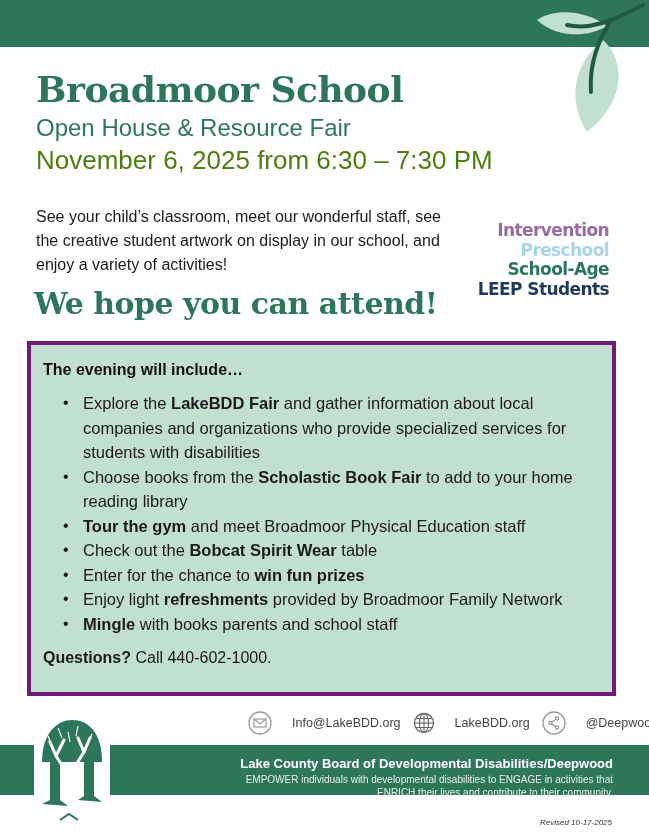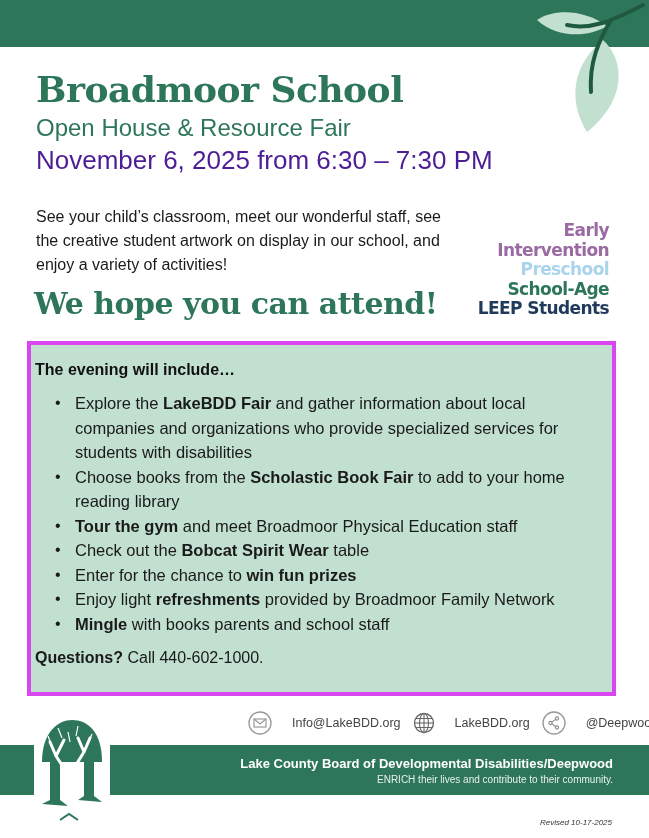--- a/index.html
+++ b/index.html
@@ -4,30 +4,30 @@
   <style>
     * { box-sizing: border-box; margin: 0; padding: 0; }
     html, body { width: 649px; height: 838px; background: #ffffff; overflow: hidden; }
     body { position: relative; font-family: "Liberation Sans", "DejaVu Sans", sans-serif; color: #1a1a1a; }
 
     .top-band { position: absolute; left: 0; top: 0; width: 649px; height: 47px; background: #2e7659; }
     .leaf-art { position: absolute; left: 515px; top: 0; width: 134px; height: 135px; }
 
     .title { position: absolute; left: 36px; top: 68px; font-family: "DejaVu Serif", "Liberation Serif", serif; font-weight: bold; font-size: 36px; color: #2e7659; letter-spacing: -0.5px; }
     .subtitle { position: absolute; left: 36px; top: 114px; font-size: 24px; color: #2e7659; font-family: "Liberation Sans", sans-serif; }
-    .date-line { position: absolute; left: 36px; top: 145px; font-size: 26px; color: #4c1d95; font-family: "Liberation Sans", sans-serif; }
+    .date-line { position: absolute; left: 36px; top: 145px; font-size: 26px; color: #4d7c0f; font-family: "Liberation Sans", sans-serif; }
 
     .intro { position: absolute; left: 36px; top: 205px; width: 430px; font-size: 16px; line-height: 24px; color: #1a1a1a; }
 
     .programs { position: absolute; right: 40px; top: 221px; text-align: right; font-weight: bold; font-size: 17px; line-height: 19.5px; font-family: "DejaVu Sans", sans-serif; letter-spacing: -0.6px; }
     .programs div { white-space: nowrap; }
 
     .hope { position: absolute; left: 34px; top: 286px; font-family: "DejaVu Serif", "Liberation Serif", serif; font-weight: bold; font-size: 30px; color: #2e7659; letter-spacing: -0.5px; }
 
-    .info-box { position: absolute; left: 27px; top: 341px; width: 589px; height: 355px; background: #c2e0d0; border: 4px solid #d946ef; padding: 16px 12px 0 4px; }
+    .info-box { position: absolute; left: 27px; top: 341px; width: 589px; height: 355px; background: #c2e0d0; border: 4px solid #701a75; padding: 16px 12px 0 12px; }
     .box-heading { font-weight: bold; font-size: 16px; color: #111; margin-bottom: 12px; }
     .box-list { list-style: none; padding-left: 20px; }
     .box-list li { position: relative; padding-left: 20px; font-size: 16.5px; line-height: 24.5px; color: #1a1a1a; }
     .box-list li .bullet { position: absolute; left: 0; top: 0; font-size: 16px; }
     .box-list li b { font-weight: bold; }
     .questions { margin-top: 13px; font-size: 16px; color: #1a1a1a; }
     .questions b { font-weight: bold; }
 
     .contacts { position: absolute; left: 248px; top: 710px; height: 26px; display: flex; align-items: center; gap: 12px; font-size: 12.5px; color: #444; }
     .contact { display: flex; align-items: center; gap: 20px; cursor: pointer; }
@@ -55,21 +55,20 @@
   <path d="M96 20 C84 40 74 62 76 92" stroke="#1f5a40" stroke-width="4" fill="none" stroke-linecap="round"></path>
 </svg>
 
 <div class="title">Broadmoor School</div>
 <div class="subtitle">Open House &amp; Resource Fair</div>
 <div class="date-line">November 6, 2025 from 6:30 – 7:30 PM</div>
 
 <p class="intro">See your child’s classroom, meet our wonderful staff, see the creative student artwork on display in our school, and enjoy a variety of activities!</p>
 
 <div class="programs">
-  <div style="color:#9a6aa3">Early</div>
   <div style="color:#9a6aa3">Intervention</div>
   <div style="color:#a9d4ec">Preschool</div>
   <div style="color:#2e7659">School-Age</div>
   <div style="color:#1f3a5a">LEEP Students</div>
 </div>
 
 <div class="hope">We hope you can attend!</div>
 
 <div class="info-box">
   <div class="box-heading">The evening will include…</div>
@@ -114,20 +113,21 @@
       <line x1="13.6" y1="8.4" x2="9.9" y2="11.1" stroke="#888" stroke-width="1.1"></line>
       <line x1="9.9" y1="12.9" x2="13.6" y2="15.6" stroke="#888" stroke-width="1.1"></line>
     </svg>
     <span>@DeepwoodLakeDD</span>
   </div>
 </div>
 
 <div class="footer-band footer-left"></div>
 <div class="footer-band footer-right">
   <div class="org-name">Lake County Board of Developmental Disabilities/Deepwood</div>
+  <div class="org-mission">EMPOWER individuals with developmental disabilities to ENGAGE in activities that</div>
   <div class="org-mission">ENRICH their lives and contribute to their community.</div>
 </div>
 
 <svg class="tree-logo" viewBox="0 0 68 108">
   <rect x="0" y="0" width="68" height="108" fill="#ffffff"></rect>
   <path d="M4 46 C4 16 20 4 34 4 C50 4 64 16 64 46 Z" fill="#2e7659"></path>
   <rect x="12" y="40" width="10" height="46" fill="#2e7659"></rect>
   <path d="M4 88 L12 84 L22 84 L30 90 Z" fill="#2e7659"></path>
   <rect x="46" y="40" width="10" height="42" fill="#2e7659"></rect>
   <path d="M40 84 L46 80 L56 80 L64 86 Z" fill="#2e7659"></path>

